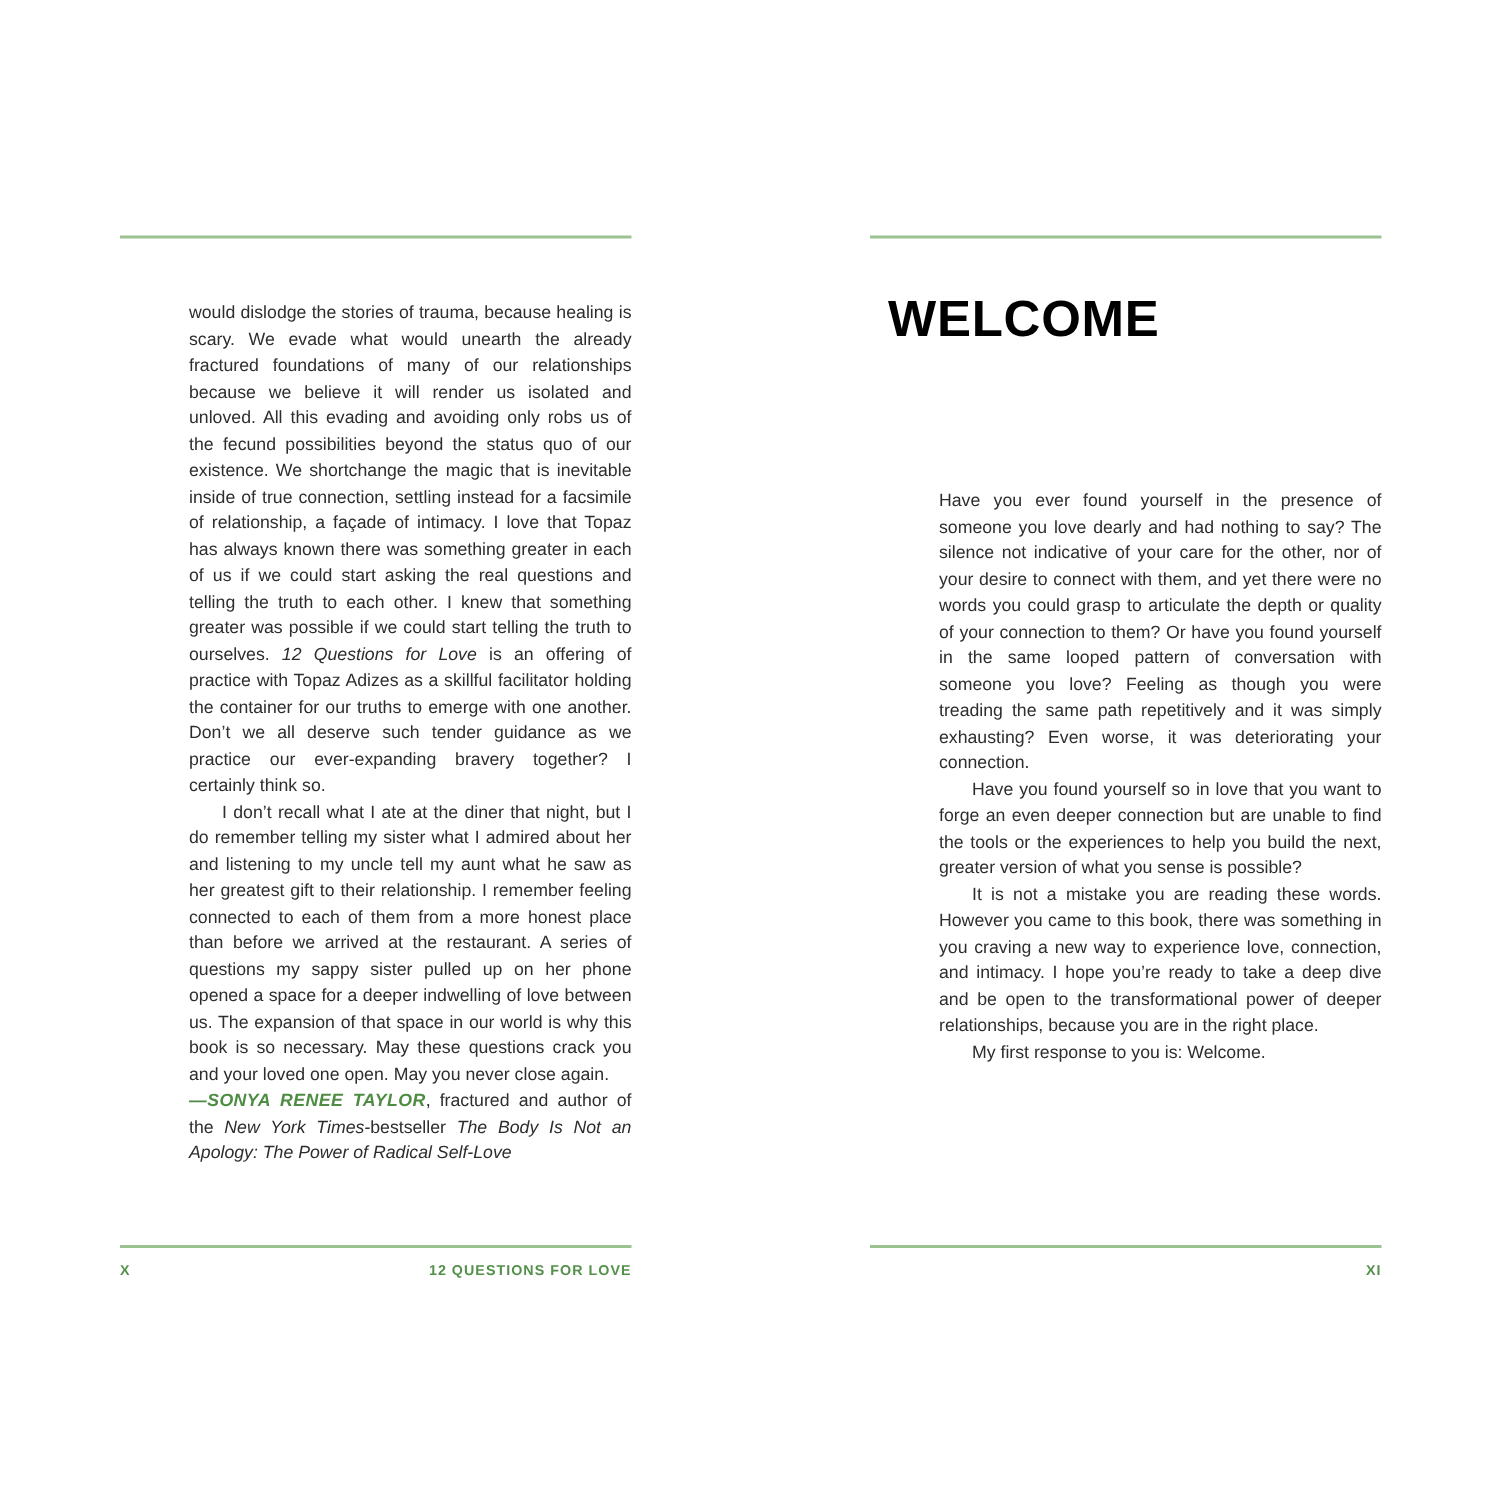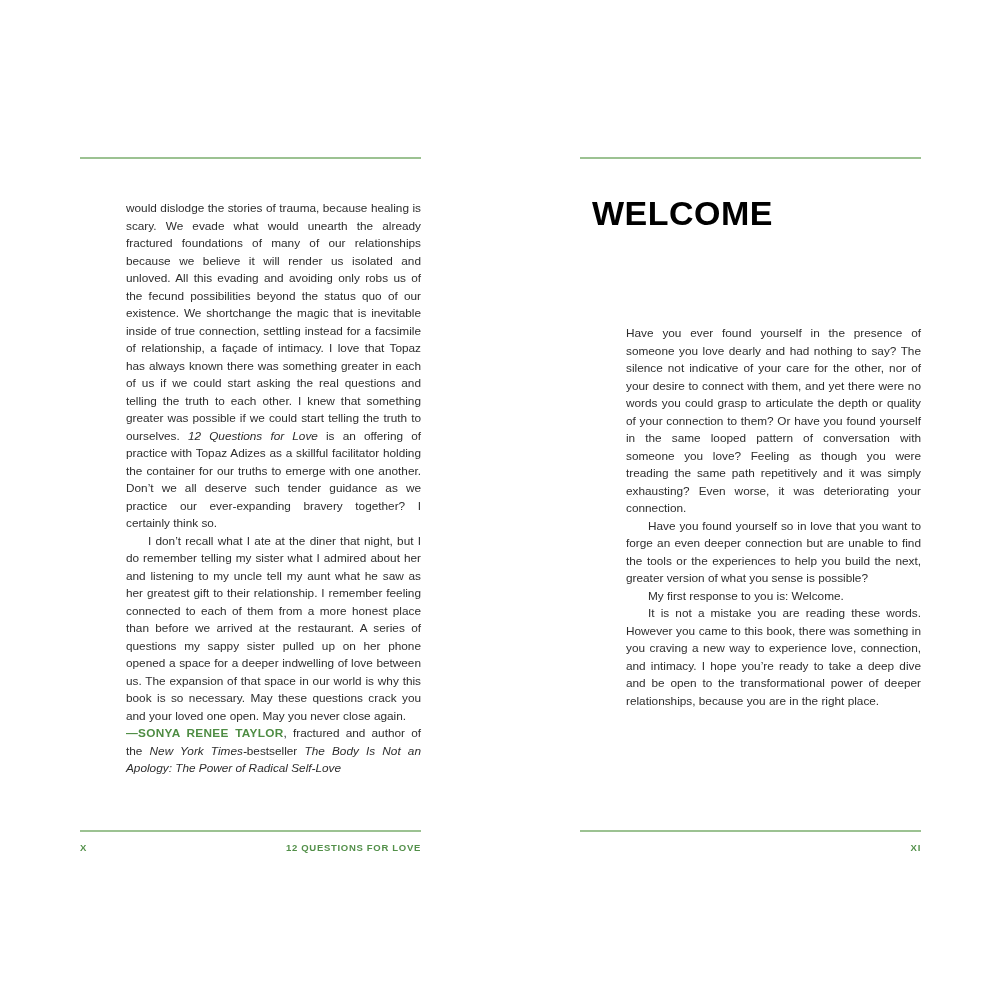--- a/index.html
+++ b/index.html
@@ -66,20 +66,21 @@
   .indent { text-indent: 22px; }
   em { font-style: italic; }
 
   .attribution {
     margin-top: 16px;
   }
   .attr-name {
     color: #4e8c43;
     letter-spacing: 0.3px;
     font-weight: bold;
+    font-style: italic;
   }
 
   .footer-text {
     position: absolute;
     top: 842px;
     left: 0;
     right: 0;
     display: flex;
     justify-content: space-between;
     color: #53904a;
@@ -115,22 +116,22 @@
   </section>
 
   <section class="page right">
     <div class="rule top"></div>
 
     <h1 class="chapter-title">WELCOME</h1>
 
     <div class="text-block">
       <p>Have you ever found yourself in the presence of someone you love dearly and had nothing to say? The silence not indicative of your care for the other, nor of your desire to connect with them, and yet there were no words you could grasp to articulate the depth or quality of your connection to them? Or have you found yourself in the same looped pattern of conversation with someone you love? Feeling as though you were treading the same path repetitively and it was simply exhausting? Even worse, it was deteriorating your connection.</p>
       <p class="indent">Have you found yourself so in love that you want to forge an even deeper connection but are unable to find the tools or the experiences to help you build the next, greater version of what you sense is possible?</p>
+      <p class="indent">It is not a mistake you are reading these words. However you came to this book, there was something in you craving a new way to experience love, connection, and intimacy. I hope you’re ready to take a deep dive and be open to the transformational power of deeper relationships, because you are in the right place.</p>
       <p class="indent">My first response to you is: Welcome.</p>
-      <p class="indent">It is not a mistake you are reading these words. However you came to this book, there was something in you craving a new way to experience love, connection, and intimacy. I hope you’re ready to take a deep dive and be open to the transformational power of deeper relationships, because you are in the right place.</p>
     </div>
 
     <div class="rule bottom"></div>
     <div class="footer-text right-align">
       <span>XI</span>
     </div>
   </section>
 
 </div>
 

